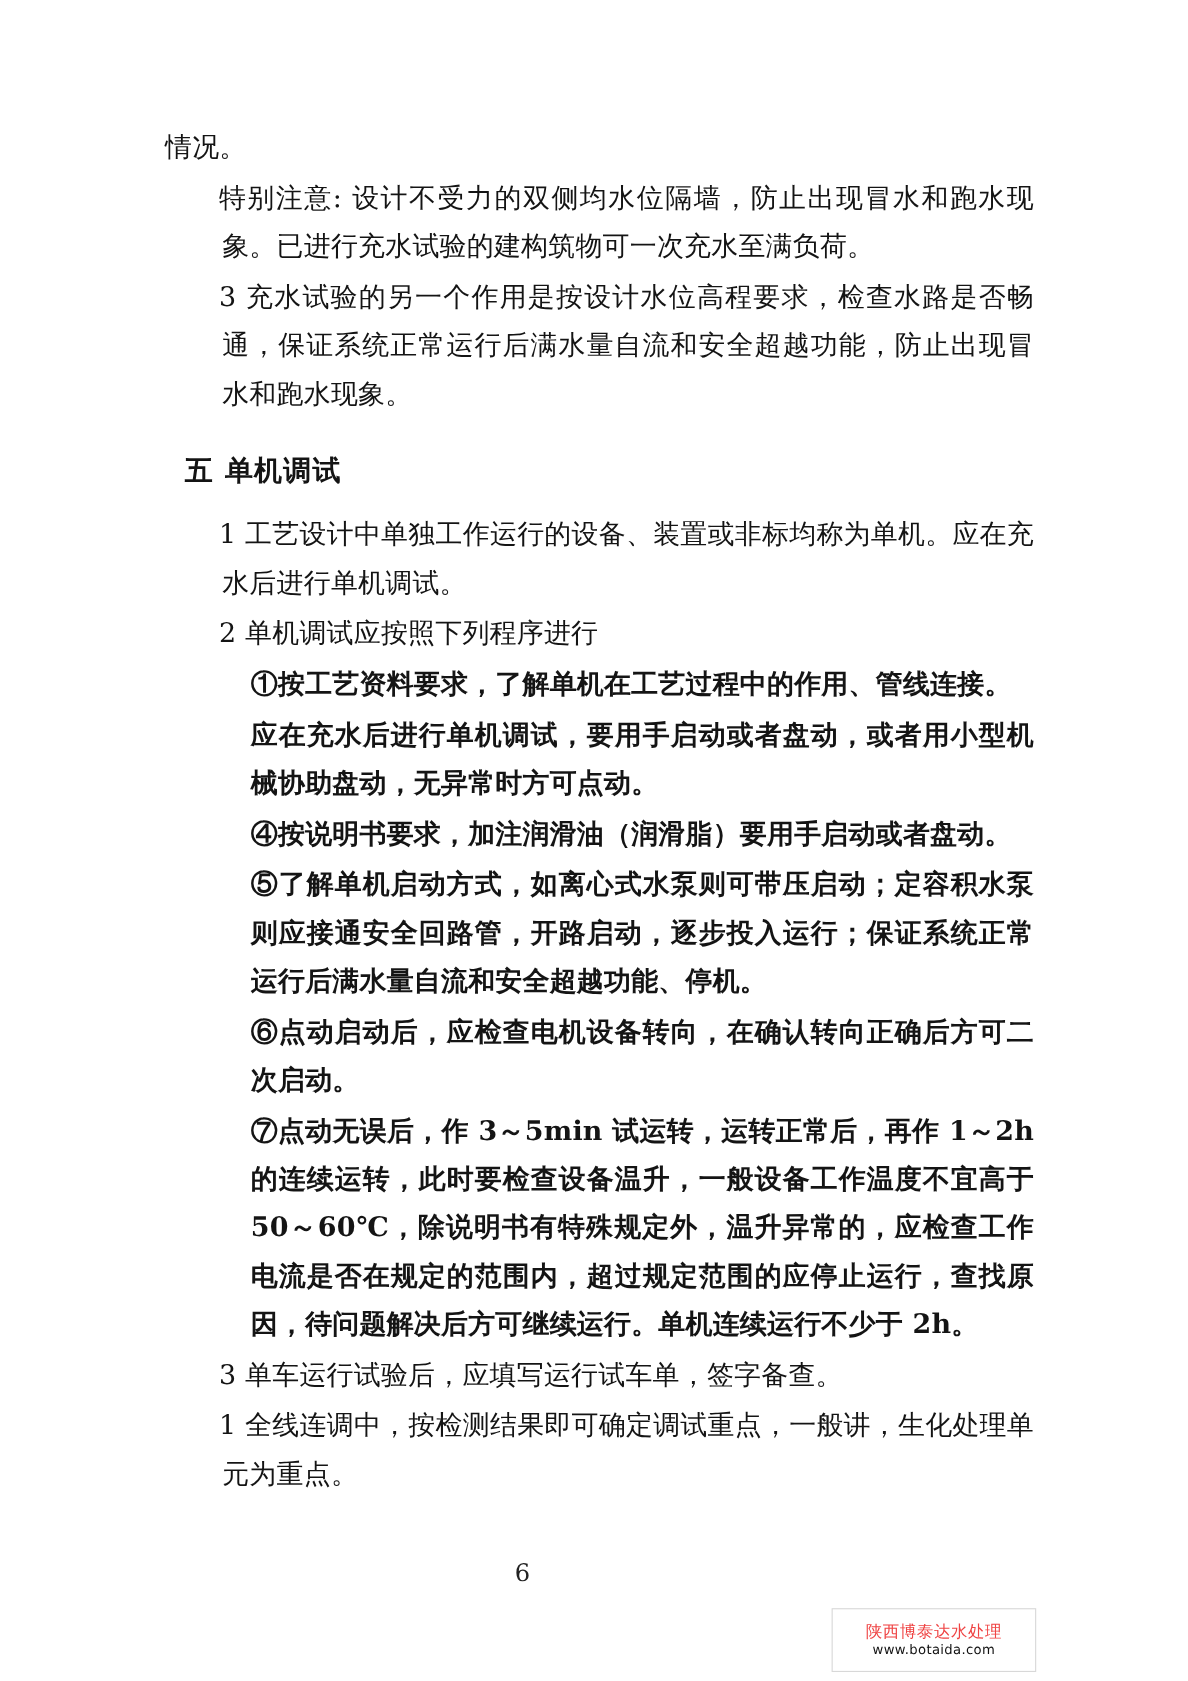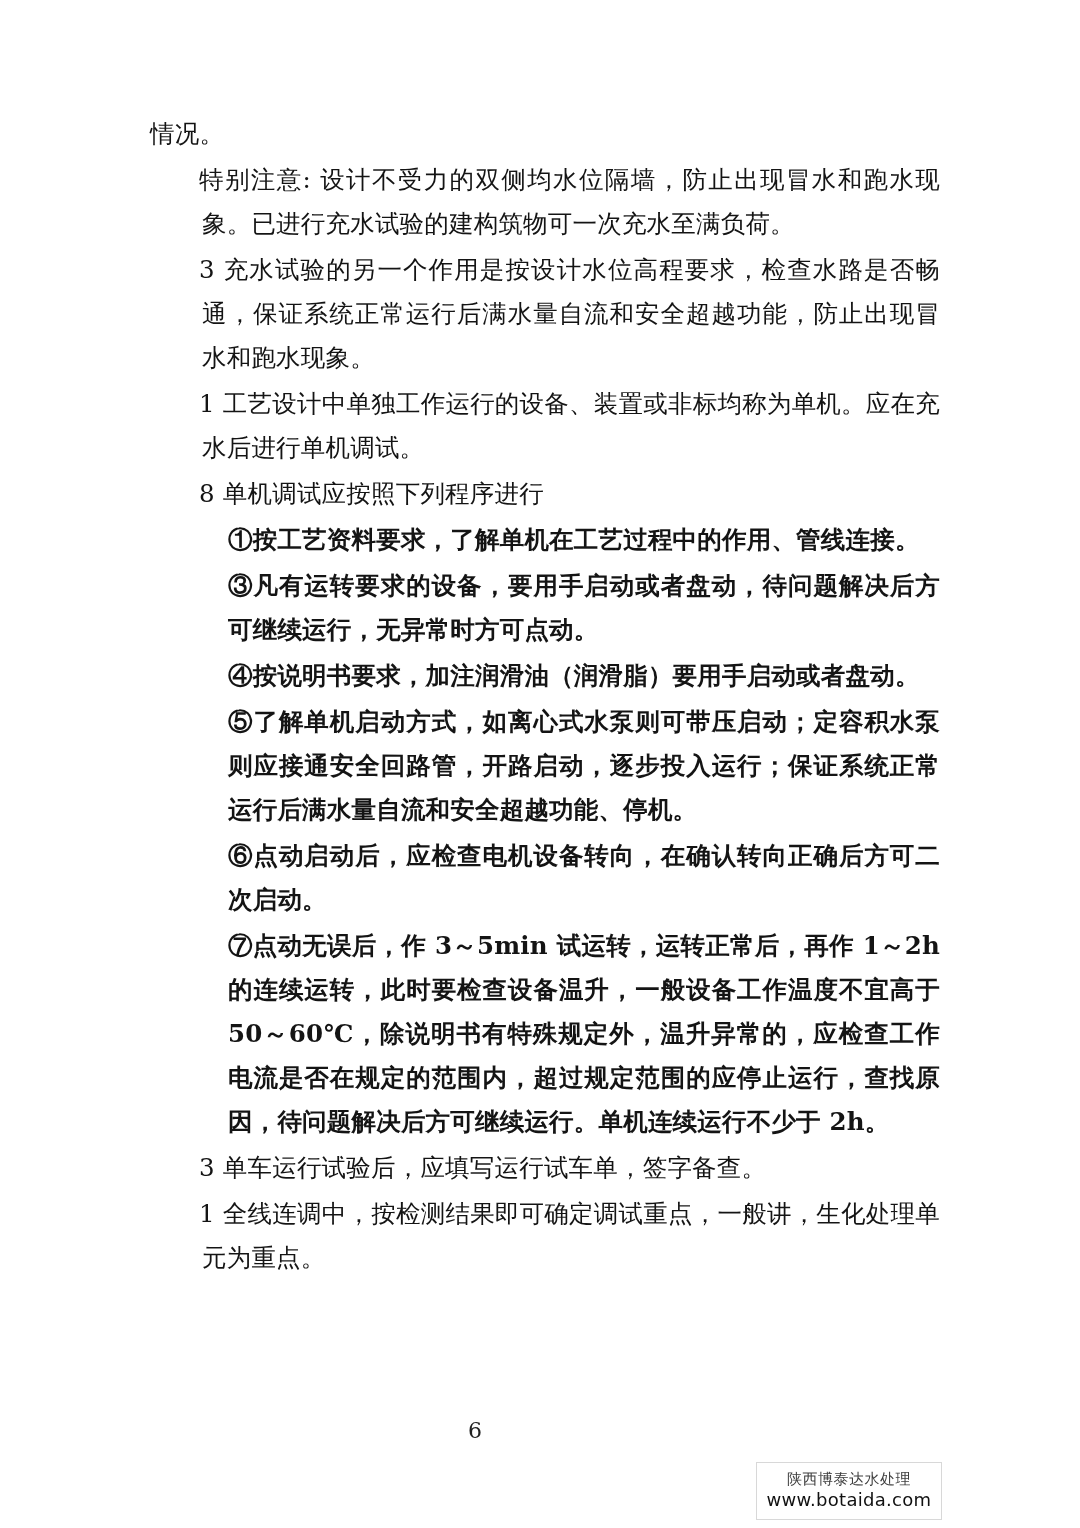--- a/index.html
+++ b/index.html
@@ -74,47 +74,50 @@
     border: 1px solid #d8d8d8;
     box-sizing: border-box;
     display: flex;
     flex-direction: column;
     align-items: center;
     justify-content: center;
     line-height: 1.25;
   }
   .watermark .wm-line1 {
     font-size: 15px;
-    color: #404040;
+    color: #ef4444;
     font-family: "DejaVu Sans", "Liberation Sans", sans-serif;
     letter-spacing: 0.5px;
   }
   .watermark .wm-line2 {
-    font-size: 18px;
+    font-size: 12px;
     color: #111;
     font-family: "DejaVu Sans", "Liberation Sans", sans-serif;
     letter-spacing: 0.3px;
   }
 </style>
 </head>
 <body>
 
 <div class="page">
 
   <div class="content">
 
     <p class="para indent-1">情况。</p>
     <p class="para indent-2">特别注意: 设计不受力的双侧均水位隔墙，防止出现冒水和跑水现象。已进行充水试验的建构筑物可一次充水至满负荷。</p>
     <p class="para indent-2">3 充水试验的另一个作用是按设计水位高程要求，检查水路是否畅通，保证系统正常运行后满水量自流和安全超越功能，防止出现冒水和跑水现象。</p>
 
+    <h2 class="heading">
+      <span class="hnum">五</span><span>单机调试</span>
+    </h2>
 
     <p class="para indent-2">1 工艺设计中单独工作运行的设备、装置或非标均称为单机。应在充水后进行单机调试。</p>
-    <p class="para indent-2">8 单机调试应按照下列程序进行</p>
+    <p class="para indent-2">2 单机调试应按照下列程序进行</p>
     <p class="para indent-3">①按工艺资料要求，了解单机在工艺过程中的作用、管线连接。</p>
-    <p class="para indent-3">③凡有运转要求的设备，要用手启动或者盘动，待问题解决后方可继续运行，无异常时方可点动。</p>
+    <p class="para indent-3">应在充水后进行单机调试，要用手启动或者盘动，或者用小型机械协助盘动，无异常时方可点动。</p>
     <p class="para indent-3">④按说明书要求，加注润滑油（润滑脂）要用手启动或者盘动。</p>
     <p class="para indent-3">⑤了解单机启动方式，如离心式水泵则可带压启动；定容积水泵则应接通安全回路管，开路启动，逐步投入运行；保证系统正常运行后满水量自流和安全超越功能、停机。</p>
     <p class="para indent-3">⑥点动启动后，应检查电机设备转向，在确认转向正确后方可二次启动。</p>
     <p class="para indent-3">⑦点动无误后，作 3～5min 试运转，运转正常后，再作 1～2h 的连续运转，此时要检查设备温升，一般设备工作温度不宜高于 50～60℃，除说明书有特殊规定外，温升异常的，应检查工作电流是否在规定的范围内，超过规定范围的应停止运行，查找原因，待问题解决后方可继续运行。单机连续运行不少于 2h。</p>
     <p class="para indent-2">3 单车运行试验后，应填写运行试车单，签字备查。</p>
 
 
     <p class="para indent-2">1 全线连调中，按检测结果即可确定调试重点，一般讲，生化处理单元为重点。</p>
 
   </div>

